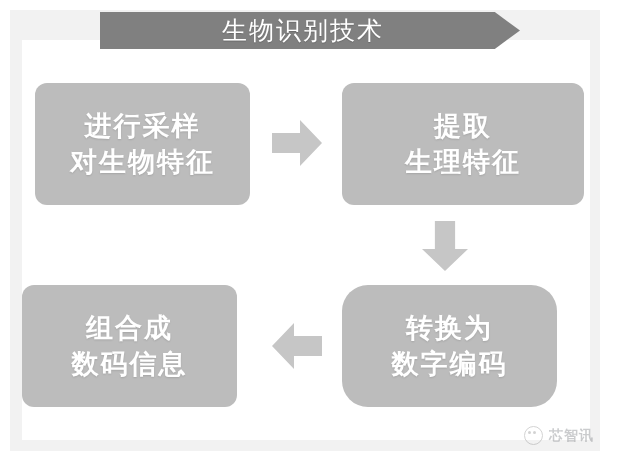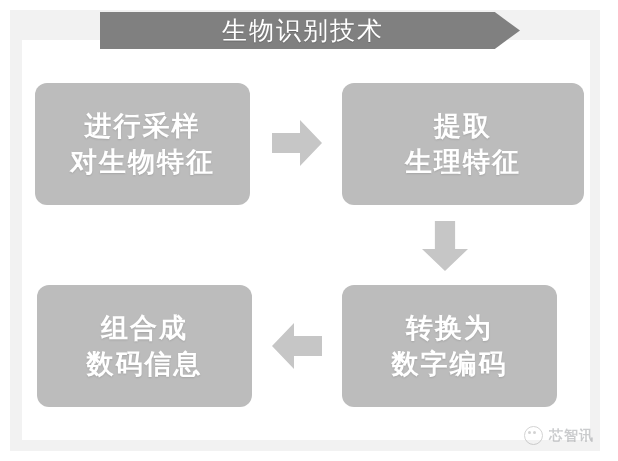--- a/index.html
+++ b/index.html
@@ -77,22 +77,22 @@
     justify-content: center;
     color: #ffffff;
     font-size: 27px;
     font-weight: bold;
     letter-spacing: 2px;
     line-height: 1.34;
     text-shadow: 0 1px 2px rgba(0,0,0,0.12);
   }
   #box-sample   { left: 35px;  top: 83px;  width: 215px; height: 122px; }
   #box-extract  { left: 342px; top: 83px;  width: 242px; height: 122px; }
-  #box-combine  { left: 37px;  top: 285px; width: 215px; height: 122px; }
-  #box-convert  { left: 342px; top: 285px; width: 215px; height: 122px; }
+  #box-combine  { left: 22px;  top: 285px; width: 215px; height: 122px; }
+  #box-convert  { left: 342px; top: 285px; width: 215px; height: 122px; border-radius: 26px; }
 
   
   .barrow { position: absolute; background: #c6c6c6; }
   #arrow-right {
     left: 272px; top: 120px; width: 50px; height: 46px;
     -webkit-clip-path: polygon(0 28%, 56% 28%, 56% 0, 100% 50%, 56% 100%, 56% 72%, 0 72%);
     clip-path: polygon(0 28%, 56% 28%, 56% 0, 100% 50%, 56% 100%, 56% 72%, 0 72%);
   }
   #arrow-down {
     left: 422px; top: 221px; width: 46px; height: 50px;

